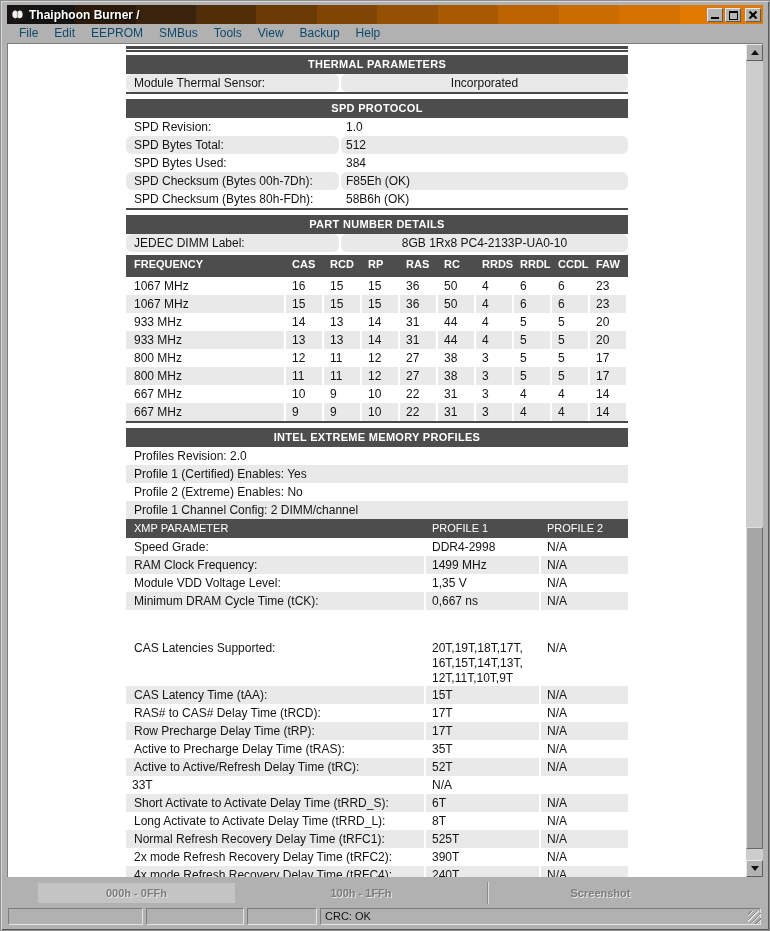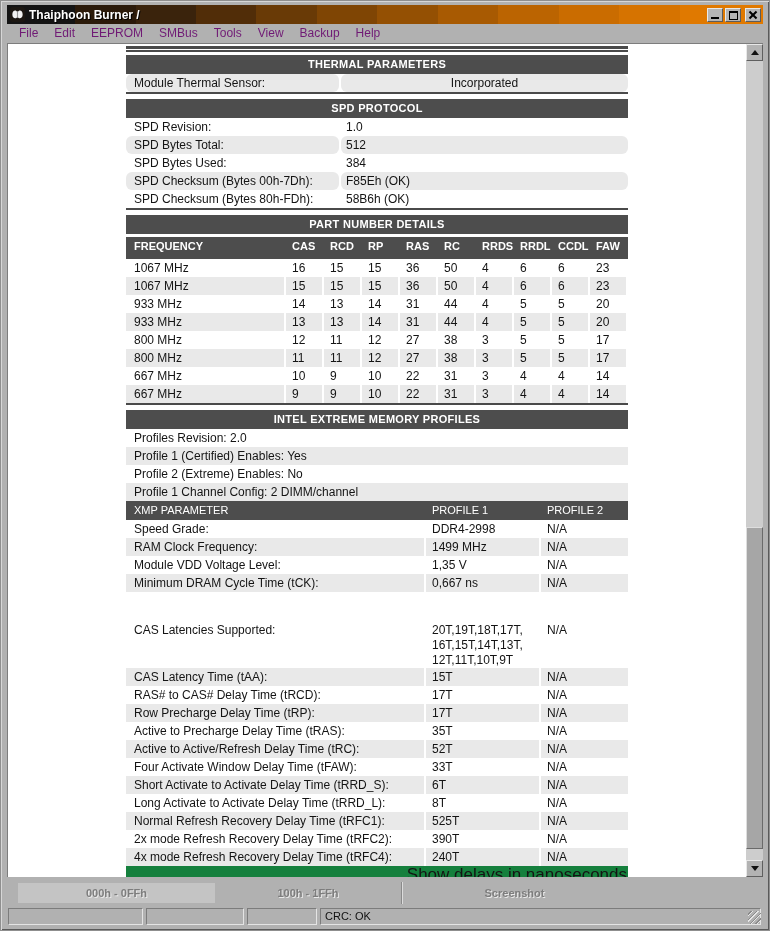--- a/index.html
+++ b/index.html
@@ -23,21 +23,21 @@
   .winbtn.close { margin-left:2px; }
   .g-min { width:8px; height:2px; background:#000; margin-bottom:2px; }
   .g-max { width:9px; height:9px; border:1px solid #000; border-top-width:2px; margin-bottom:1px; }
   .g-close { width:10px; height:10px; position:relative; margin:0 auto 1px auto; }
   .g-close::before,.g-close::after { content:""; position:absolute; left:0px; top:4px; width:10px; height:2px; background:#000; }
   .g-close::before { transform:rotate(45deg); }
   .g-close::after { transform:rotate(-45deg); }
 
   
   .menubar { height:19px; display:flex; align-items:center; padding-left:4px; background:#b1b1b1; }
-  .menu-item { font-size:12px; color:#701a75; padding:1px 8px 2px 8px; white-space:nowrap; }
+  .menu-item { font-size:12px; color:#0c4a6e; padding:1px 8px 2px 8px; white-space:nowrap; }
 
   
   .content-row { height:834px; display:flex; border-top:1px solid #7d7d7d; border-left:1px solid #7d7d7d; background:#fff; }
   .content { width:740px; height:100%; background:#fff; position:relative; overflow:hidden; }
   .doc { position:absolute; left:118px; top:2px; width:502px; }
 
   .cutoff { height:6px; margin-bottom:3px; }
   .cutoff .b1 { height:3px; background:#4a4a4a; }
   .cutoff .b2 { height:1px; background:#fff; }
   .cutoff .b3 { height:2px; background:#4a4a4a; }
@@ -88,21 +88,21 @@
   .tri-down { width:0; height:0; border-left:4px solid transparent; border-right:4px solid transparent; border-top:5px solid #111; }
   .sb-track { flex:1; position:relative; background:#cdcdcd; }
   .sb-thumb { position:absolute; left:0; top:466px; width:17px; height:322px; background:#a6a6a6;
               border:1px solid; border-color:#dedede #6a6a6a #6a6a6a #dedede; }
 
   
   .tabbar { height:29px; display:flex; align-items:center; padding:6px 0 3px 11px; background:#b1b1b1; }
   .tab { height:20px; line-height:20px; text-align:center; font-size:11px; font-weight:bold;
          color:#7d7d7d; text-shadow:1px 1px 0 #e9e9e9; white-space:nowrap; }
   .tab.active { background:repeating-conic-gradient(#d6d6d6 0% 25%, #b1b1b1 0% 50%) 50%/2px 2px; }
-  .tab1 { width:197px; } .tab2 { width:186px;text-align:center; } .tab3 { width:223px; }
+  .tab1 { width:197px;margin-left:20px; } .tab2 { width:252px;text-align:center; } .tab3 { width:223px; }
   .tab-divider { width:2px; height:22px; border-left:1px solid #8a8a8a; border-right:1px solid #dcdcdc; }
 
   
   .statusbar { height:20px; display:flex; gap:3px; padding:2px 2px 1px 1px; background:#b1b1b1; position:relative; }
   .sb-panel { height:17px; background:#b1b1b1; border:1px solid; border-color:#7c7c7c #e4e4e4 #e4e4e4 #7c7c7c;
               font-size:11px; color:#111; line-height:15px; padding-left:4px; }
   .p1 { width:135px; } .p2 { width:98px; } .p3 { width:70px; } .p4 { flex:1; }
   .resize-grip { position:absolute; right:2px; bottom:2px; width:13px; height:13px;
     background:repeating-linear-gradient(135deg, transparent 0 2px, #8a8a8a 2px 3px, #e6e6e6 3px 4px); }
 </style>
@@ -179,20 +179,24 @@
             <div class="cell val">F85Eh (OK)</div>
           </div>
           <div class="t-row">
             <div class="cell lbl">SPD Checksum (Bytes 80h-FDh):</div>
             <div class="cell val">58B6h (OK)</div>
           </div>
         </div>
 
         <div class="section">
           <div class="sec-header">PART NUMBER DETAILS</div>
+          <div class="t-row alt">
+            <div class="cell lbl">JEDEC DIMM Label:</div>
+            <div class="cell val center">8GB 1Rx8 PC4-2133P-UA0-10</div>
+          </div>
           <div class="gap3"></div>
           <div class="f-head">
             <div class="hcell">FREQUENCY</div>
             <div class="hcell">CAS</div>
             <div class="hcell">RCD</div>
             <div class="hcell">RP</div>
             <div class="hcell">RAS</div>
             <div class="hcell">RC</div>
             <div class="hcell">RRDS</div>
             <div class="hcell">RRDL</div>
@@ -357,21 +361,20 @@
             <div class="cell lbl">Active to Precharge Delay Time (tRAS):</div>
             <div class="cell val">35T</div>
             <div class="cell val">N/A</div>
           </div>
           <div class="x-row alt">
             <div class="cell lbl">Active to Active/Refresh Delay Time (tRC):</div>
             <div class="cell val">52T</div>
             <div class="cell val">N/A</div>
           </div>
           <div class="x-row">
-            <div class="cell lbl">Four Activate Window Delay Time (tFAW):</div>
             <div class="cell val">33T</div>
             <div class="cell val">N/A</div>
           </div>
           <div class="x-row alt">
             <div class="cell lbl">Short Activate to Activate Delay Time (tRRD_S):</div>
             <div class="cell val">6T</div>
             <div class="cell val">N/A</div>
           </div>
           <div class="x-row">
             <div class="cell lbl">Long Activate to Activate Delay Time (tRRD_L):</div>

